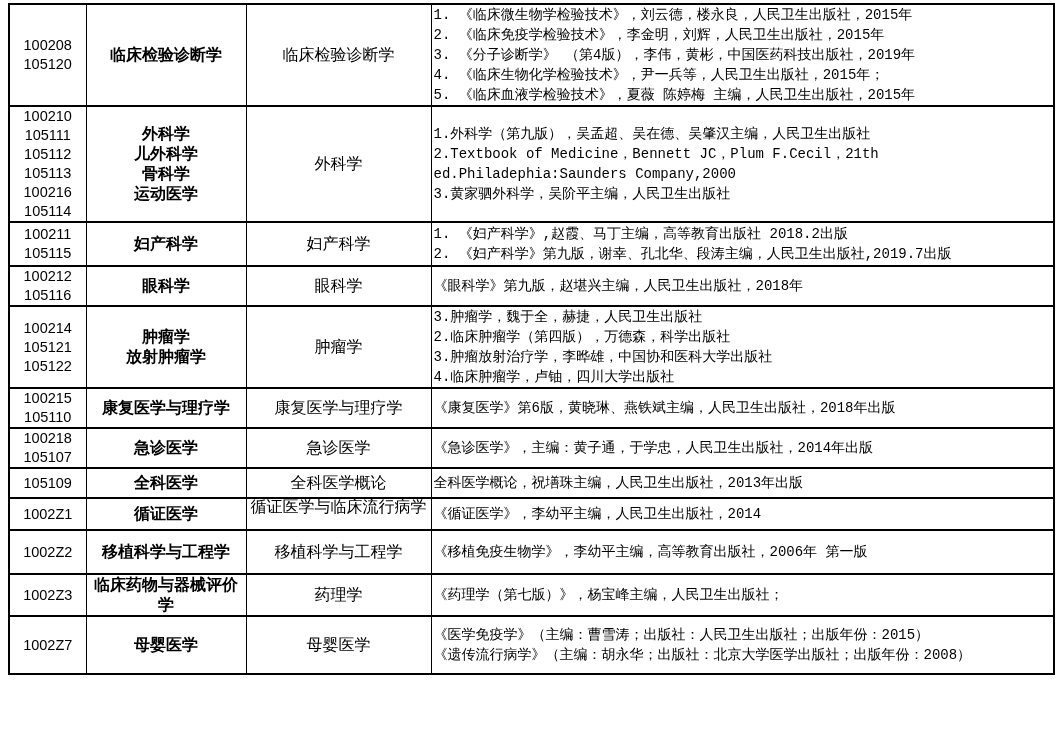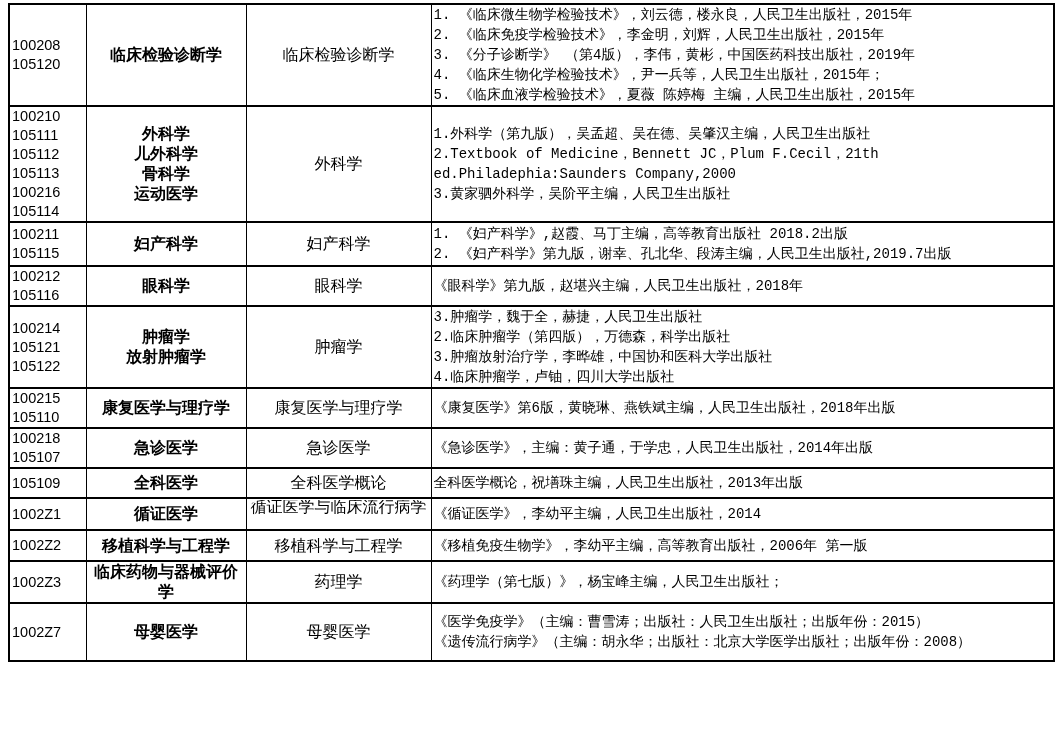--- a/index.html
+++ b/index.html
@@ -24,26 +24,25 @@
     border: 2px solid #000;
   }
   table.ref-table td {
     border-left: 1px solid #000;
     border-right: 1px solid #000;
     border-top: 2px solid #000;
     border-bottom: 2px solid #000;
     vertical-align: middle;
     padding: 0 2px;
     overflow: hidden;
-    border-radius: 16px;
   }
   td.codes-cell {
     font-family: "Liberation Sans", sans-serif;
     font-size: 14.5px;
-    text-align: left;
+    text-align: center;
     line-height: 19px;
   }
   td.subject-cell {
     font-family: "Liberation Sans", sans-serif;
     font-weight: 600;
     font-size: 16px;
     text-align: center;
     line-height: 20px;
     padding: 0 1px;
   }
@@ -277,21 +276,21 @@
           </td>
         <td class="exam-cell">
             <div class="clip2">循证医学与临床流行病学</div>
           </td>
         <td class="books-cell">
             <div>
               <div>《循证医学》，李幼平主编，人民卫生出版社，2014</div>
             </div>
           </td>
       </tr>
-      <tr style="height:31px">
+      <tr style="height:44px">
         <td class="codes-cell">
             <div>
               <div>1002Z2</div>
             </div>
           </td>
         <td class="subject-cell">
             <div>
               <div>移植科学与工程学</div>
             </div>
           </td>

